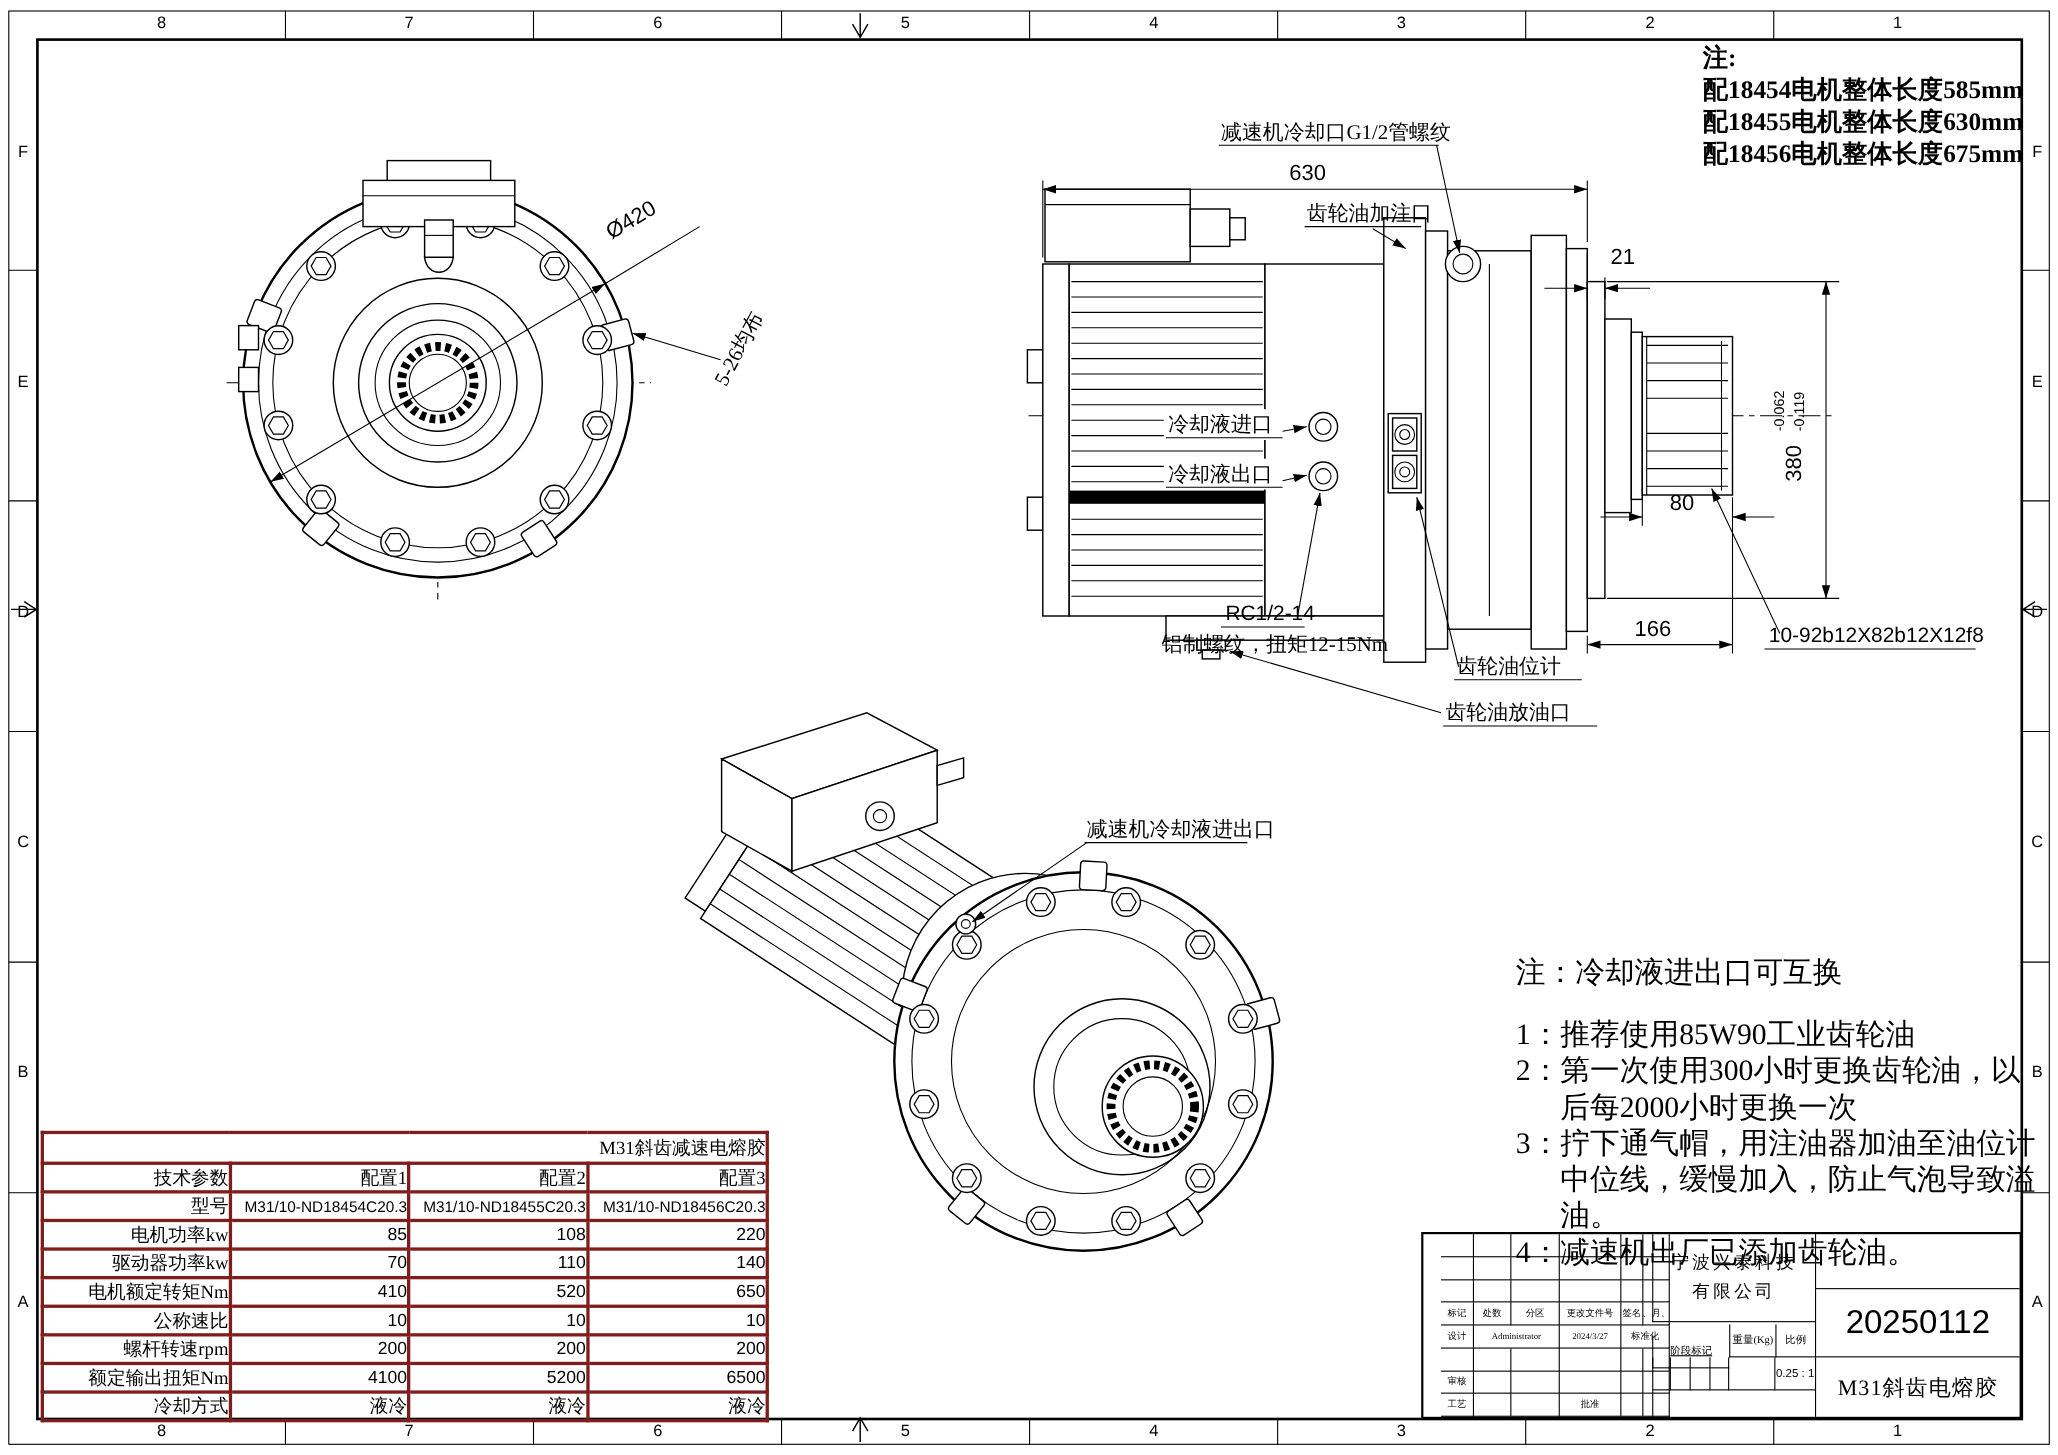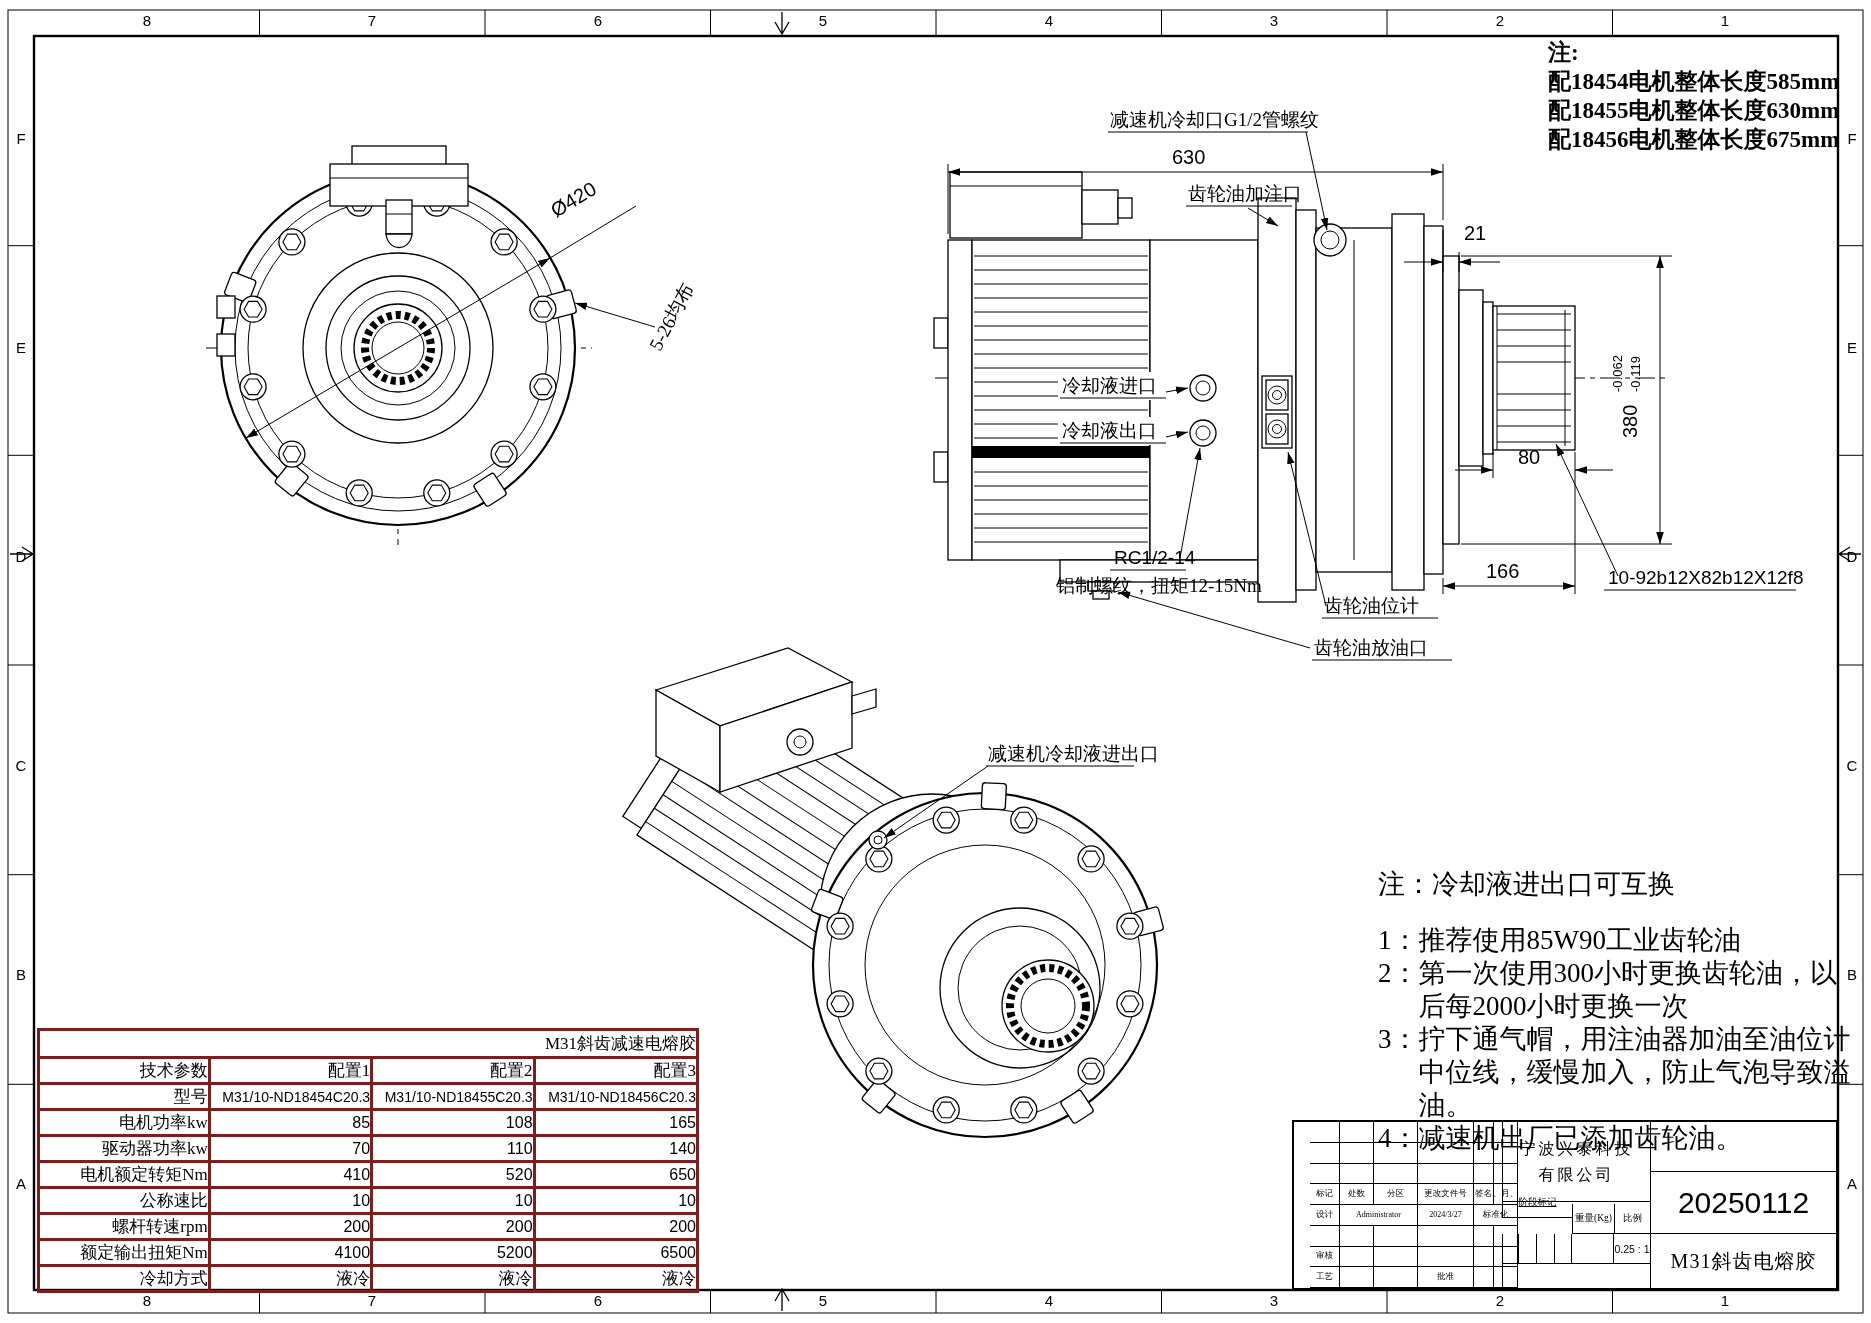--- a/index.html
+++ b/index.html
@@ -431,21 +431,21 @@
   <tr>
     <td>型号</td>
     <td class="mod">M31/10-ND18454C20.3</td>
     <td class="mod">M31/10-ND18455C20.3</td>
     <td class="mod">M31/10-ND18456C20.3</td>
   </tr>
   <tr>
     <td>电机功率kw</td>
     <td class="num">85</td>
     <td class="num">108</td>
-    <td class="num">165</td>
+    <td class="num">220</td>
   </tr>
   <tr>
     <td>驱动器功率kw</td>
     <td class="num">70</td>
     <td class="num">110</td>
     <td class="num">140</td>
   </tr>
   <tr>
     <td>电机额定转矩Nm</td>
     <td class="num">410</td>
@@ -528,21 +528,21 @@
     <div class="tc"></div>
         <div class="tc"></div>
   </div>
 
   <div class="cell bl" style="left:208px;top:0;width:148px;height:80px;border-bottom:1px solid #000;">
     <div class="company">
       <div>宁波兴泰科技</div>
       <div>有限公司</div>
     </div>
   </div>
-  <div class="cell bl bb tb-h" style="left:208px;top:66px;width:70px;height:30px;text-decoration:underline;">阶段标记</div>
+  <div class="cell bl bb tb-h" style="left:208px;top:92px;width:70px;height:30px;text-decoration:underline;">阶段标记</div>
   <div class="cell bl bb tb-h" style="left:278px;top:82px;width:42px;height:30px;border-left-width:1px;">重量(Kg)</div>
   <div class="cell bl bb tb-h" style="left:320px;top:82px;width:36px;height:30px;border-left-width:1px;">比例</div>
   <div class="cell bl bb" style="left:208px;top:112px;width:17px;height:30px;border-right:1px solid #000;"></div>
   <div class="cell bb" style="left:225px;top:112px;width:18px;height:30px;border-right:1px solid #000;"></div>
   <div class="cell bb" style="left:243px;top:112px;width:18px;height:30px;border-right:1px solid #000;"></div>
   <div class="cell bb" style="left:261px;top:112px;width:17px;height:30px;border-right:1px solid #000;"></div>
   <div class="cell bb" style="left:278px;top:112px;width:42px;height:30px;border-right:1px solid #000;"></div>
   <div class="cell bb" style="left:320px;top:112px;width:36px;height:30px;font-family:'Liberation Sans',sans-serif;font-size:10.5px;">0.25 : 1</div>
   <div class="cell bl" style="left:208px;top:142px;width:148px;height:24px;"></div>
 

